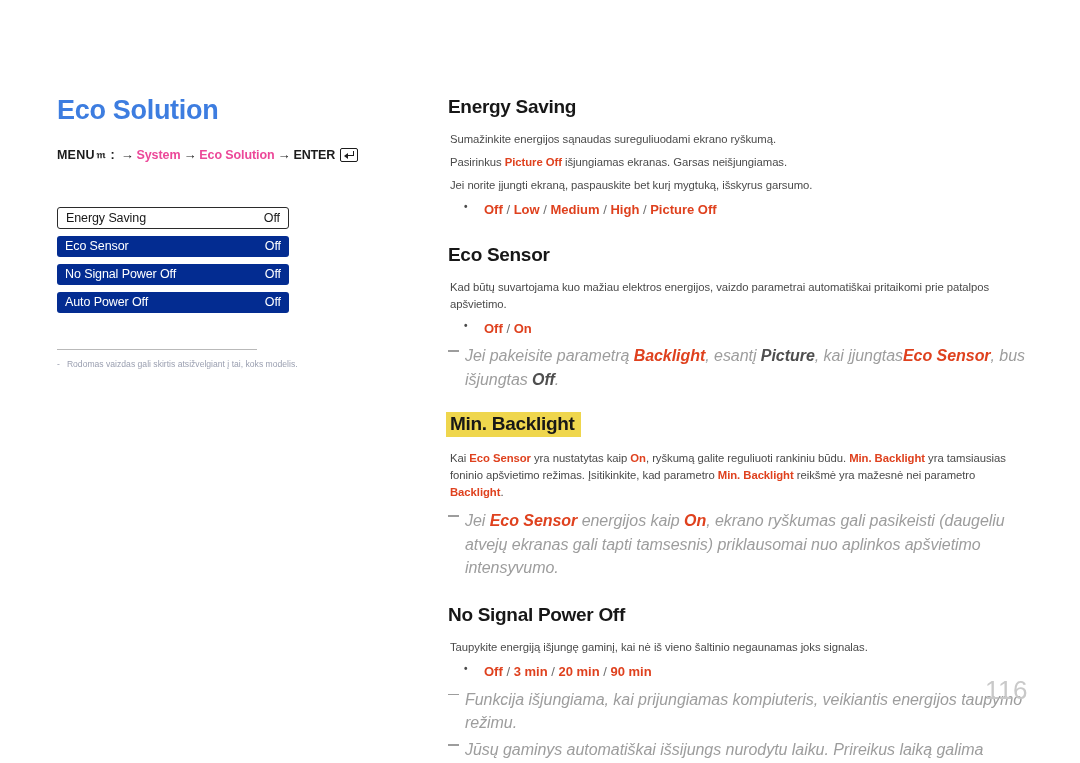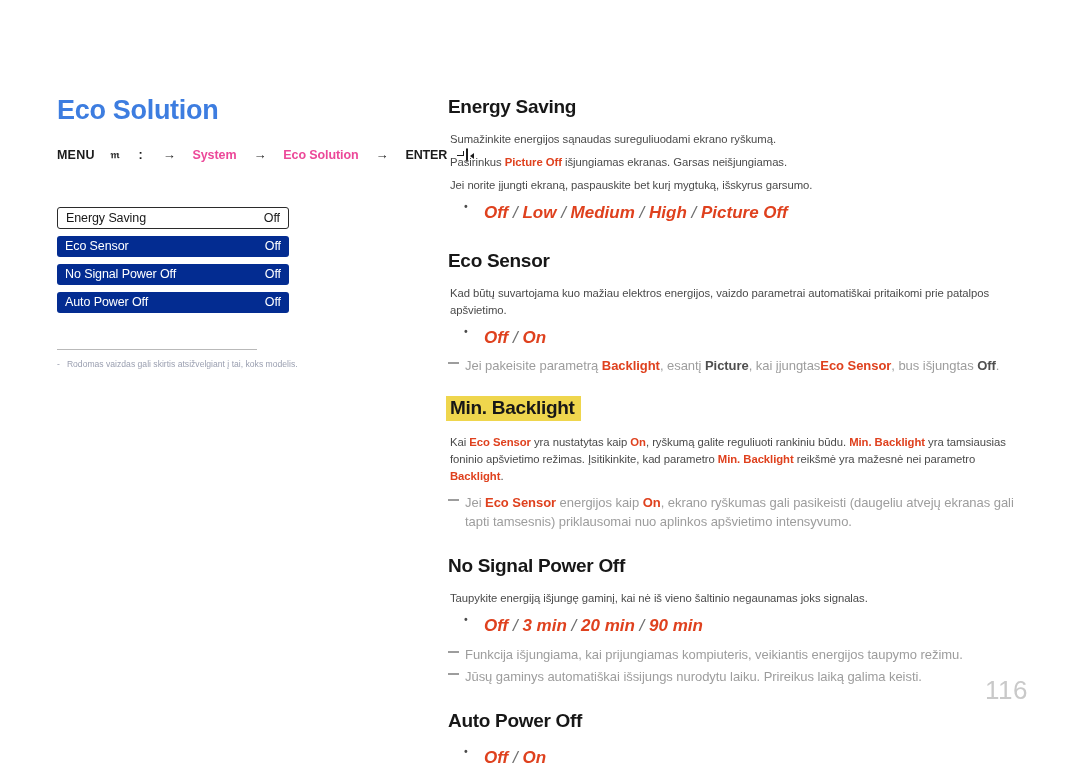--- a/index.html
+++ b/index.html
@@ -39,21 +39,21 @@
     line-height: 1.1;
   }
 
   .breadcrumb {
     font-size: 12.5px;
     font-weight: bold;
     color: #1c1c1c;
     white-space: nowrap;
     display: flex;
     align-items: center;
-    gap: 14px;
+    gap: 0px;
     letter-spacing: -0.1px;
     text-align: center;
   }
   .breadcrumb .bc-menu { letter-spacing: 0.2px; }
   .menu-glyph {
     display: inline-block;
     font-family: "DejaVu Sans", sans-serif;
     font-size: 12px;
     margin: 0 1px 0 2px;
     transform: scaleY(0.85);
@@ -179,49 +179,49 @@
 
   .accent { color: #df411e; font-weight: bold; }
   .strong { color: #262626; font-weight: bold; }
 
   ul.opts {
     list-style: none;
     margin: 6px 0 6px 0;
     padding: 0;
   }
   ul.opts li {
-    font-size: 17px;
+    font-size: 13px;
     color: #df411e;
     font-weight: bold;
     position: relative;
     padding-left: 36px;
     line-height: 1.5;
-    font-style: italic;
   }
   ul.opts li::before {
     content: "\2022";
     position: absolute;
     left: 16px;
     top: -1px;
     color: #4a4a4a;
     font-size: 10px;
   }
   ul.opts li .sep {
     color: #6e6e6e;
     font-weight: normal;
   }
 
   .note {
     position: relative;
     padding-left: 17px;
-    font-size: 13px;
+    font-size: 16px;
     line-height: 1.48;
     color: #9d9d9d;
     margin: 3px 0 3px 0;
     letter-spacing: -0.05px;
+    font-style: italic;
   }
   .note::before {
     content: "";
     position: absolute;
     left: 0px;
     top: 6px;
     width: 11px;
     height: 1.6px;
     background: #9d9d9d;
   }

